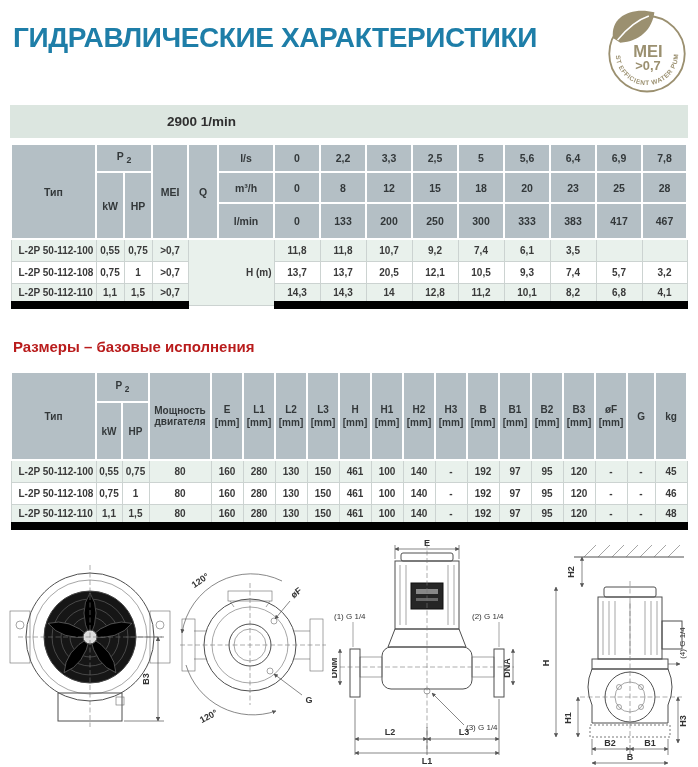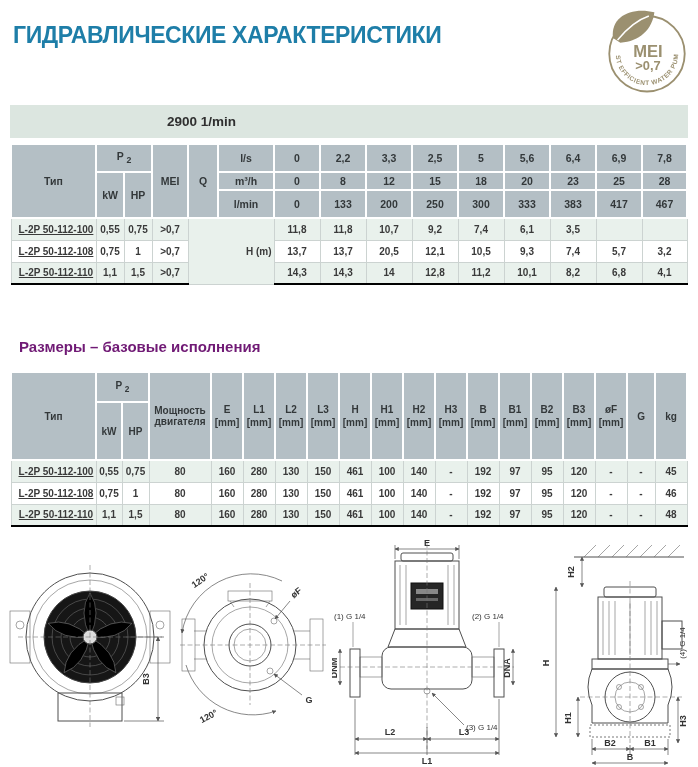--- a/index.html
+++ b/index.html
@@ -1,46 +1,46 @@
 <!DOCTYPE html>
 <html><head>
 <meta charset="utf-8">
 <style>
   * { box-sizing: border-box; }
   body { margin:0; background:#fff; font-family:"Liberation Sans",sans-serif; color:#3a3a3a; }
   .page { position:relative; width:698px; height:767px; background:#fff; overflow:hidden; }
 
-  .title { position:absolute; left:13px; top:22px; font-size:23px; font-weight:bold;
+  .title { position:absolute; left:13px; top:22px; font-size:28px; font-weight:bold;
            color:#1e7ea8; letter-spacing:-0.4px; }
 
   .badge { position:absolute; right:5px; top:5px; width:92px; height:92px; }
 
   .bar { position:absolute; left:10px; top:105px; width:678px; height:33px; background:#dce6e0;
          display:grid; grid-template-columns:1fr 1fr 1fr; align-items:center;
          font-weight:bold; font-size:13.5px; color:#2f2f2f; }
   .bar .model { padding-left:18px; text-align:left; }
   .bar .speed, .bar .freq { text-align:right; }
 
   table { border-collapse:collapse; table-layout:fixed; }
   th { background:#b4bfc5; border:2px solid #fff; font-size:10.5px; font-weight:bold;
        color:#33383a; text-align:center; padding:1px 2px; vertical-align:middle; }
   td { font-size:10px; font-weight:bold; color:#3a3a3a; text-align:center;
        border:1px solid #ccd3d1; padding:1px 2px; background:#fff; height:22px; }
   tr.tint td { background:#e9f1ec; }
-  td.type { text-align:left; padding-left:7px;text-decoration:underline; }
+  td.type { text-align:left; padding-left:7px; }
   td.hm { background:#fdfefd;text-align:right; }
-  tbody tr:last-child td { border-bottom:2px solid #000000;text-align:center; }
+  tbody tr:last-child td { border-bottom:8px solid #000000; }
   tbody tr:first-child td { border-top:1px solid #b8bfbd; }
 
   .t1 { position:absolute; left:10px; top:143px; width:678px; }
   .t1 tr.h1 th { height:28px; }
-  .t1 tr.h2 th { height:18px;margin-top:40px; }
-  .t1 tr.h3 th { height:28px; }
-
-  .sec-title { position:absolute; left:19px; top:338px; font-size:15px; font-weight:bold; color:#701a75; }
+  .t1 tr.h2 th { height:31px;margin-top:40px; }
+  .t1 tr.h3 th { height:36px; }
+
+  .sec-title { position:absolute; left:13px; top:338px; font-size:15px; font-weight:bold; color:#b91c1c; }
 
   .t2 { position:absolute; left:10px; top:371px; width:678px; }
   .t2 tr.g1 th { height:30px; }
   .t2 tr.g2 th { height:58px; }
   .t2 th .l1, .t2 th .l2 { display:block; line-height:1.35; }
   .t2 th { font-size:10px; }
 
   .drawings { position:absolute; left:8px; top:537px; width:684px; height:230px;
               display:flex; justify-content:space-between; align-items:flex-start; }
   svg text { font-family:"Liberation Sans",sans-serif; }

